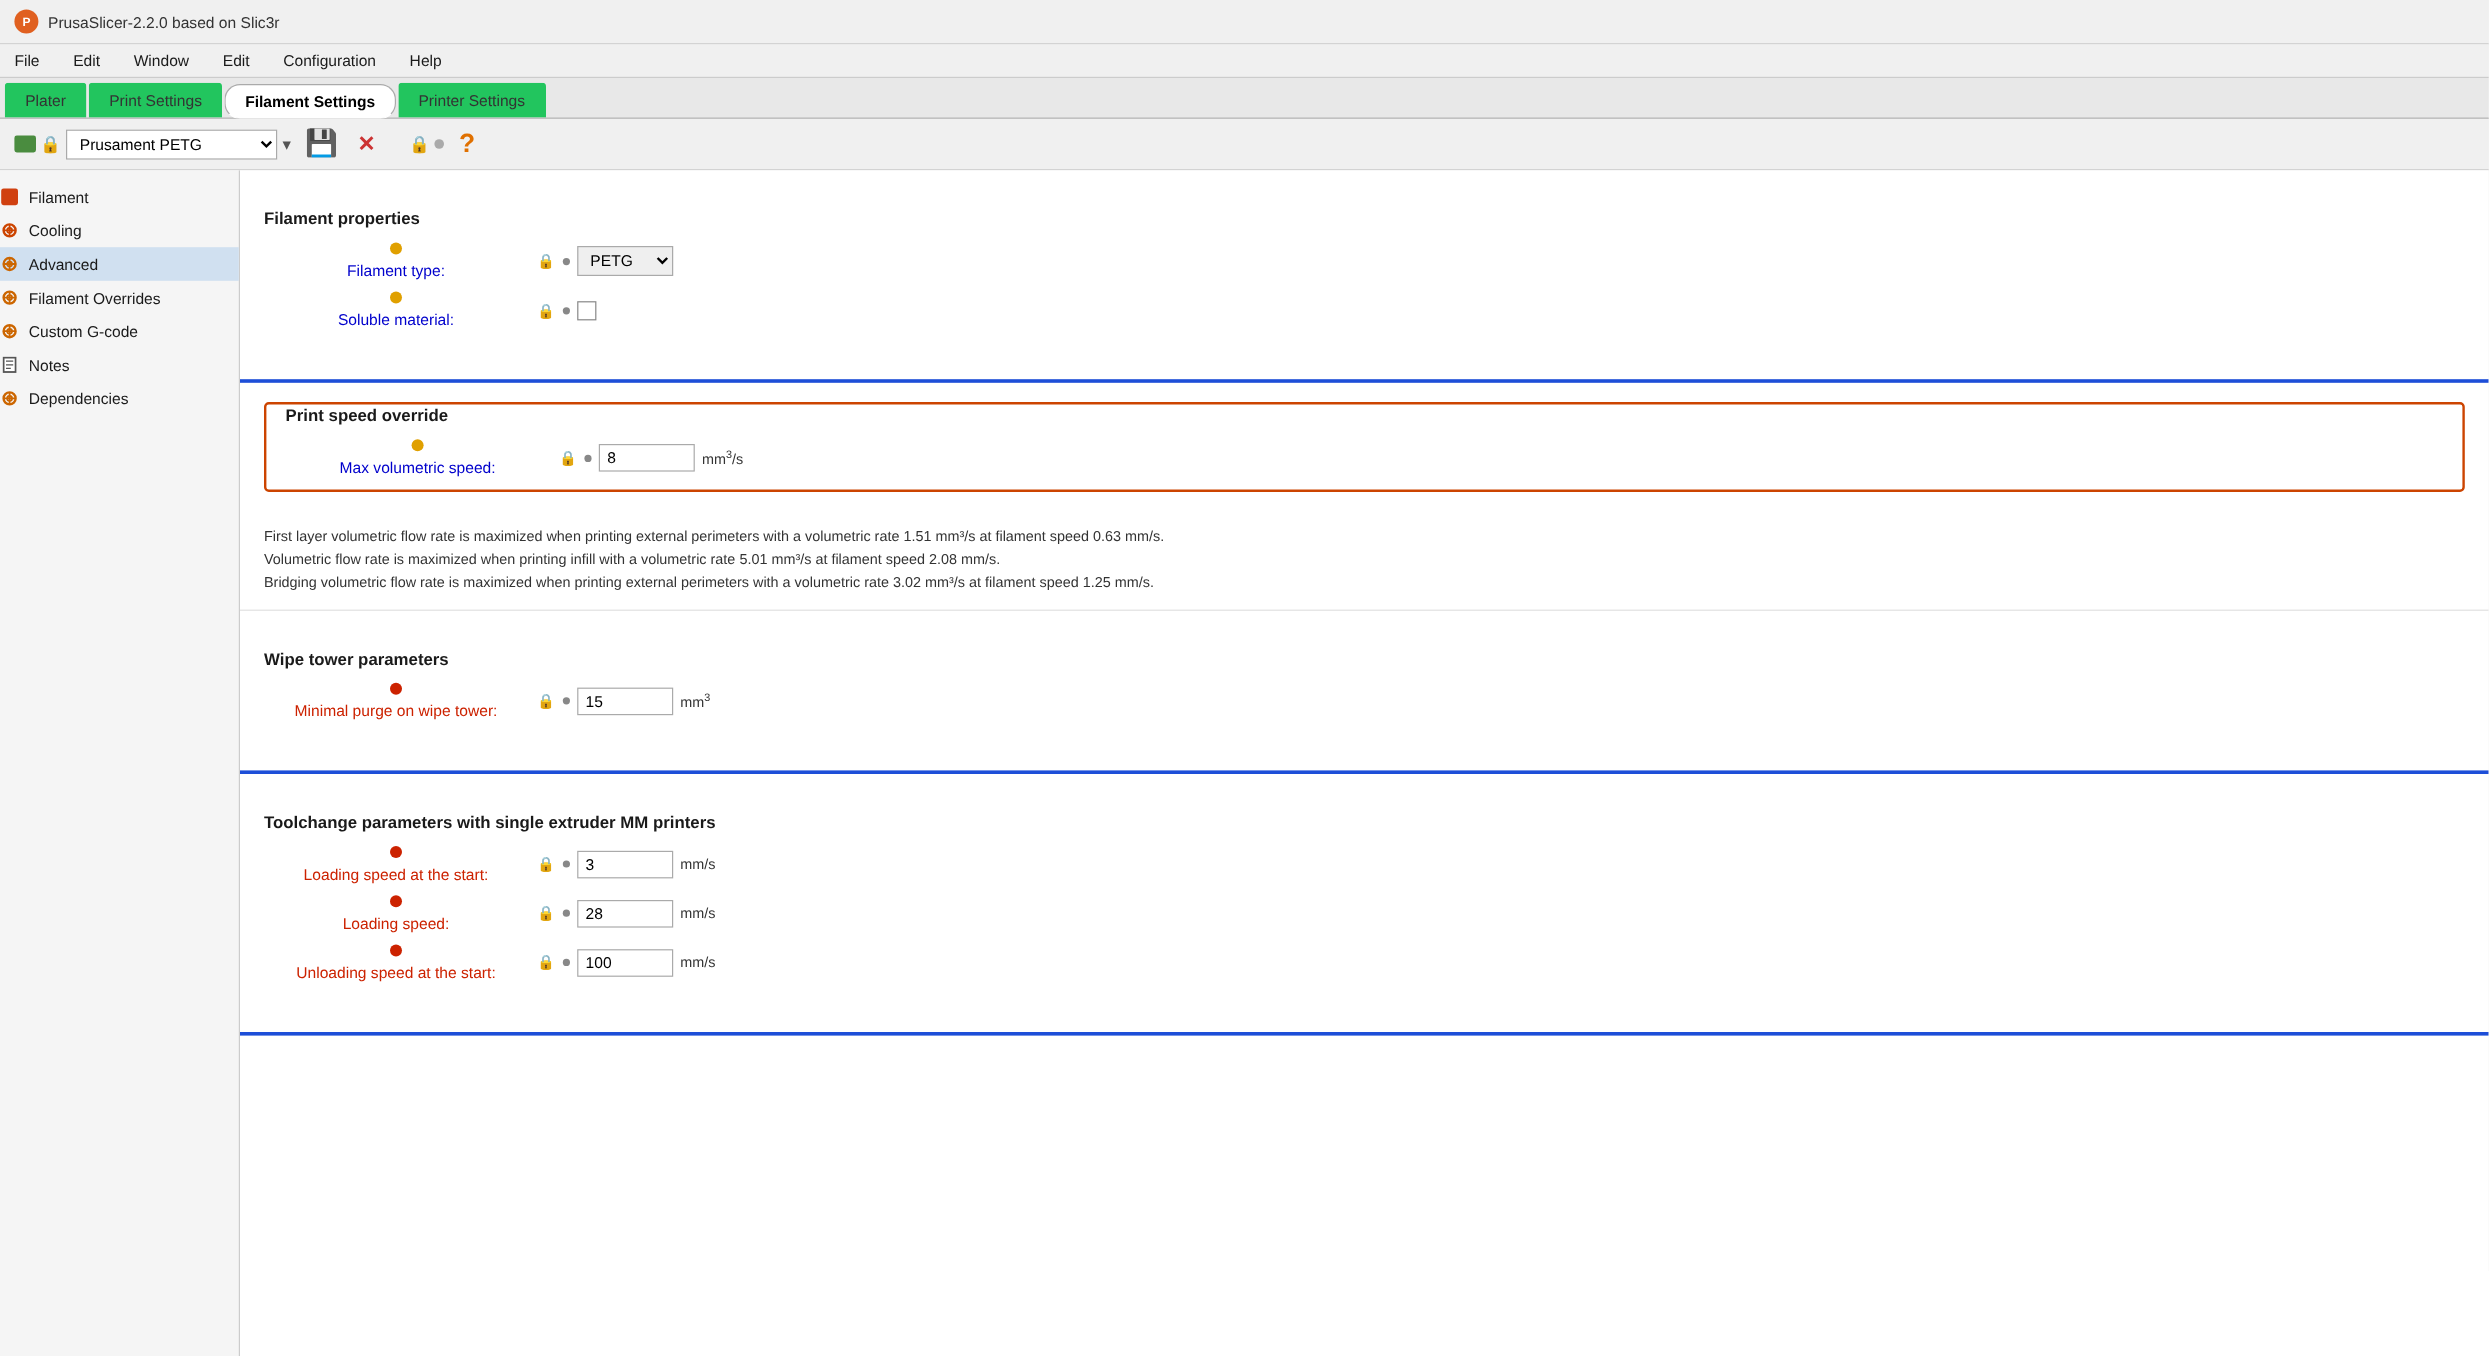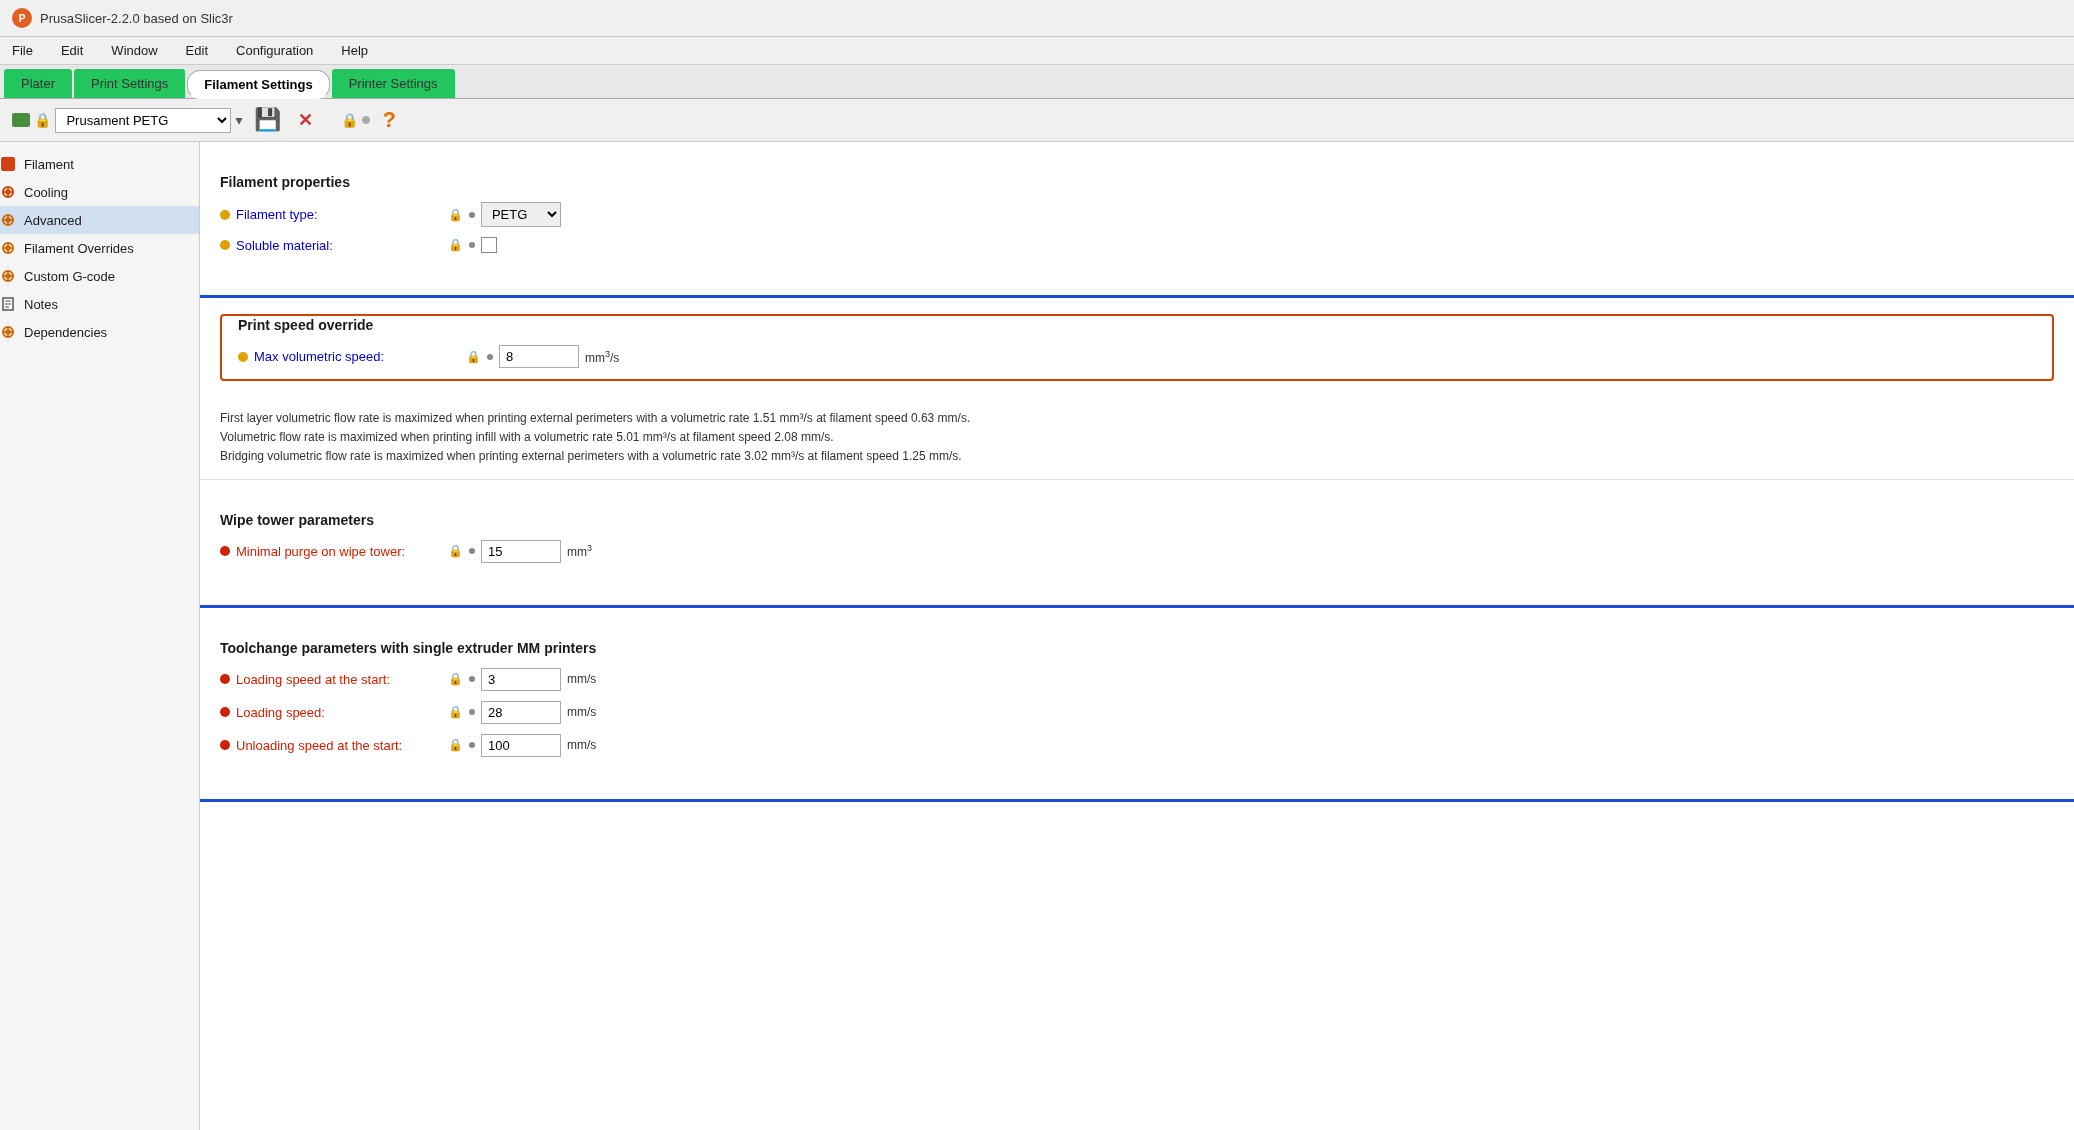--- a/index.html
+++ b/index.html
@@ -163,20 +163,21 @@
       margin-bottom: 10px;
       gap: 8px;
     }
     .field-label {
       min-width: 220px;
       font-size: 13px;
       color: #0000cc;
       display: flex;
       align-items: center;
       gap: 6px;
+      flex-direction: column;
     }
     .field-label.red-dot-label { color: #cc2200; }
     .dot-yellow { width: 10px; height: 10px; border-radius: 50%; background: #e0a000; flex-shrink: 0; }
     .dot-red { width: 10px; height: 10px; border-radius: 50%; background: #cc2200; flex-shrink: 0; }
     .bullet-dot { width: 6px; height: 6px; border-radius: 50%; background: #888; display: inline-block; }
 
     .field-controls {
       display: flex;
       align-items: center;
       gap: 6px;

